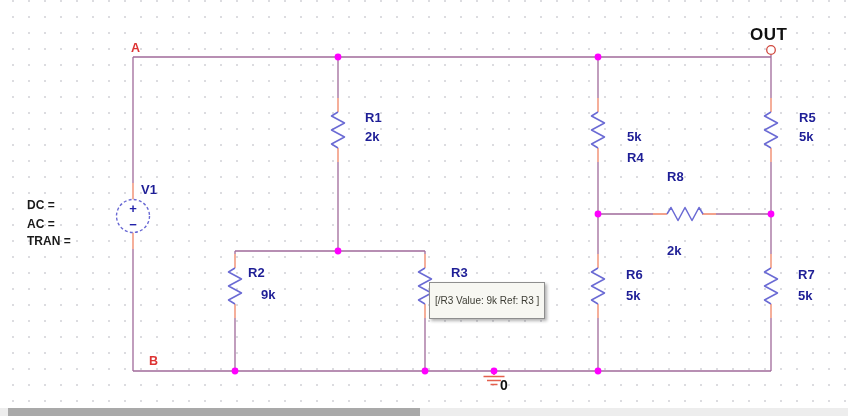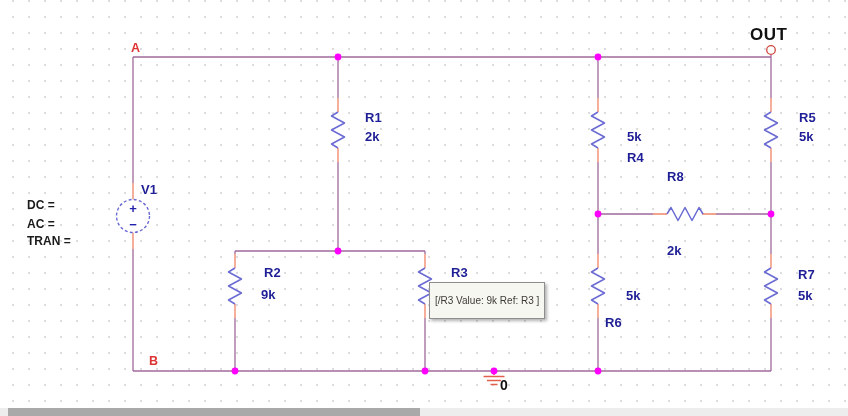--- a/index.html
+++ b/index.html
@@ -120,33 +120,33 @@
     <div class="lbl gnd0" style="left:500px;top:377px;">0</div>
 
     <div class="lbl ref" style="left:141px;top:183px;">V1</div>
     <div class="lbl blk" style="left:27px;top:199px;">DC =</div>
     <div class="lbl blk" style="left:27px;top:218px;">AC =</div>
     <div class="lbl blk" style="left:27px;top:235px;">TRAN =</div>
 
     <div class="lbl ref" style="left:365px;top:111px;">R1</div>
     <div class="lbl ref" style="left:365px;top:130px;">2k</div>
 
-    <div class="lbl ref" style="left:264px;top:266px;">R2</div>
+    <div class="lbl ref" style="left:248px;top:266px;">R2</div>
     <div class="lbl ref" style="left:261px;top:288px;">9k</div>
 
     <div class="lbl ref" style="left:451px;top:266px;">R3</div>
     <div class="lbl ref" id="r3val" style="left:451px;top:289px;">9k</div>
 
     <div class="lbl ref" style="left:627px;top:111px;margin-top:40px;">R4</div>
     <div class="lbl ref" style="left:627px;top:130px;">5k</div>
 
     <div class="lbl ref" style="left:799px;top:111px;">R5</div>
     <div class="lbl ref" style="left:799px;top:130px;">5k</div>
 
-    <div class="lbl ref" style="left:605px;top:268px;margin-top:48px;">R6</div>
+    <div class="lbl ref" style="left:626px;top:268px;">R6</div>
     <div class="lbl ref" style="left:626px;top:289px;">5k</div>
 
     <div class="lbl ref" style="left:798px;top:268px;">R7</div>
     <div class="lbl ref" style="left:798px;top:289px;">5k</div>
 
     <div class="lbl ref" style="left:667px;top:170px;">R8</div>
     <div class="lbl ref" style="left:667px;top:244px;">2k</div>
 
     <div id="tooltip">[/R3 Value: 9k Ref: R3 ]</div>
   </div>

